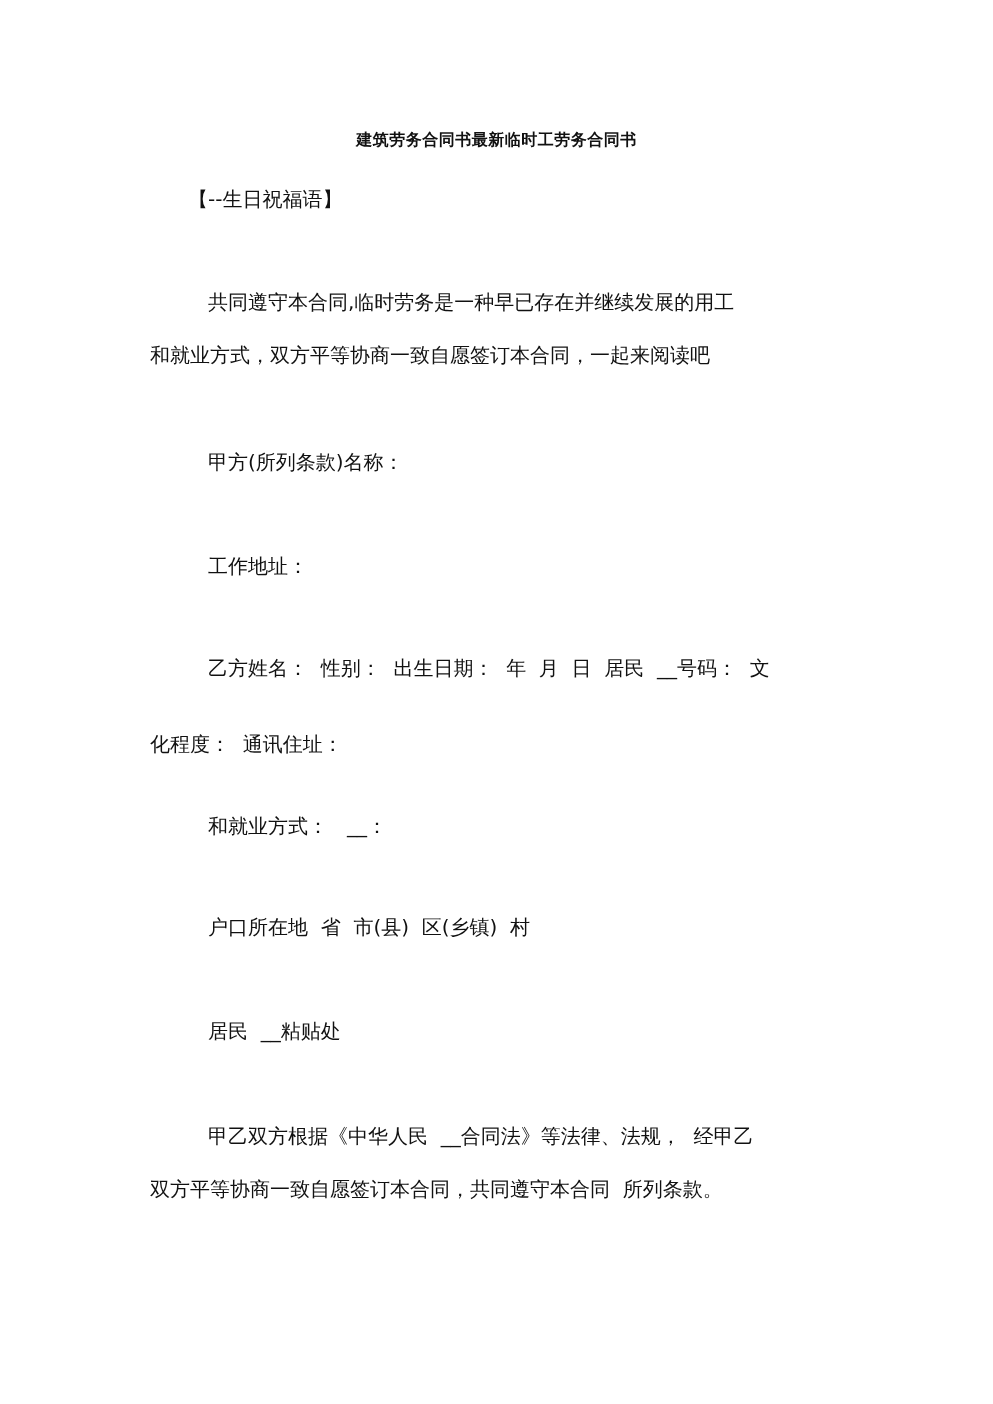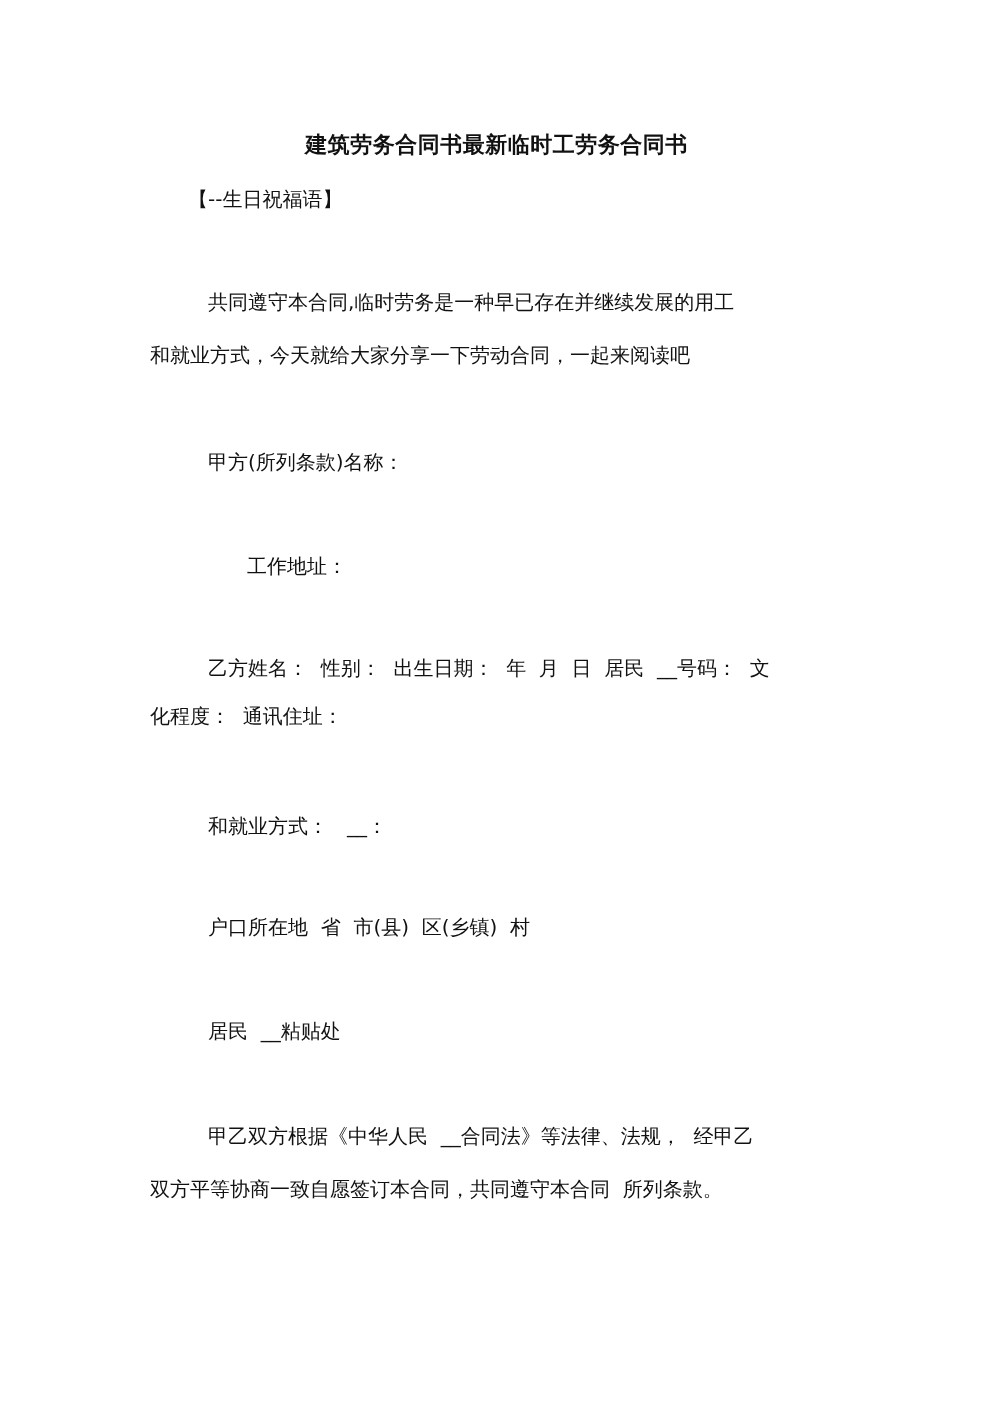--- a/index.html
+++ b/index.html
@@ -1,41 +1,41 @@
 <!DOCTYPE html>
 <html><head>
 <meta charset="utf-8">
 <style>
   html, body { margin: 0; padding: 0; background: #ffffff; }
   body { width: 993px; height: 1404px; position: relative; overflow: hidden;
          font-family: "DejaVu Sans", "Liberation Sans", sans-serif; color: #111; }
   .title { position: absolute; left: 0; width: 993px; top: 130px; text-align: center;
            font-family: "DejaVu Serif", "Liberation Serif", serif; font-weight: bold;
-           font-size: 22px; letter-spacing: 0.5px; }
+           font-size: 16px; letter-spacing: 0.5px; }
   .line { position: absolute; font-size: 20px; white-space: pre; line-height: 30px; }
   .tag { left: 188px; top: 184px; }
   .ind { left: 208px; }
   .nl { left: 150px; }
 </style>
 </head>
 <body>
 
 <div>
   <div class="title">建筑劳务合同书最新临时工劳务合同书</div>
   <div class="line tag">【--生日祝福语】</div>
 
   <div class="line ind" style="top:287px;">共同遵守本合同,临时劳务是一种早已存在并继续发展的用工</div>
-  <div class="line nl" style="top:340px;">和就业方式，今天就给大家分享一下劳动合同，一起来阅读吧</div>
+  <div class="line nl" style="top:340px;">和就业方式，双方平等协商一致自愿签订本合同，一起来阅读吧</div>
 
   <div class="line ind" style="top:447px;">甲方(所列条款)名称：</div>
 
-  <div class="line ind" style="top:551px;margin-left:39px;">工作地址：</div>
+  <div class="line ind" style="top:551px;">工作地址：</div>
 
   <div class="line ind" style="top:653px;">乙方姓名：  性别：  出生日期：  年  月  日  居民  __号码：  文</div>
-  <div class="line nl" style="top:701px;">化程度：  通讯住址：</div>
+  <div class="line nl" style="top:729px;">化程度：  通讯住址：</div>
 
   <div class="line ind" style="top:811px;">和就业方式：   __：</div>
 
   <div class="line ind" style="top:912px;">户口所在地  省  市(县)  区(乡镇)  村</div>
 
   <div class="line ind" style="top:1016px;">居民  __粘贴处</div>
 
   <div class="line ind" style="top:1121px;">甲乙双方根据《中华人民  __合同法》等法律、法规，  经甲乙</div>
   <div class="line nl" style="top:1174px;">双方平等协商一致自愿签订本合同，共同遵守本合同  所列条款。</div>
 </div>

